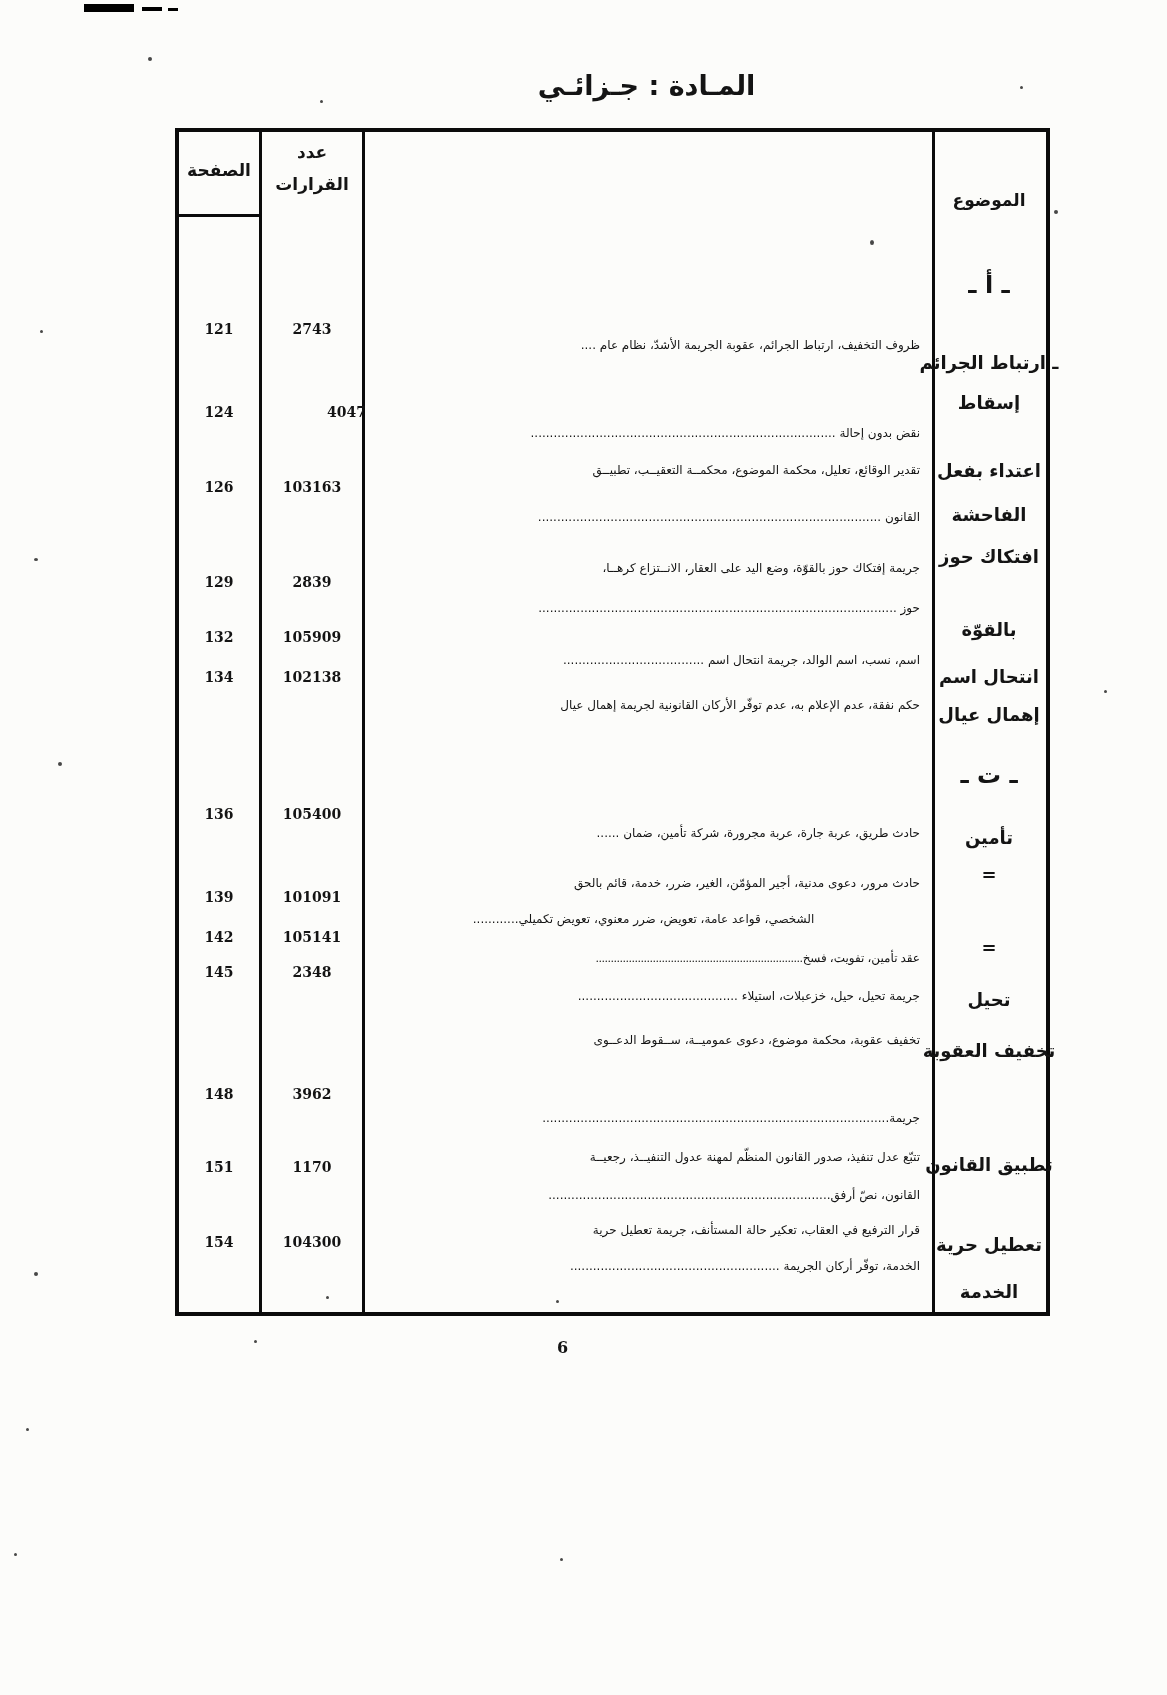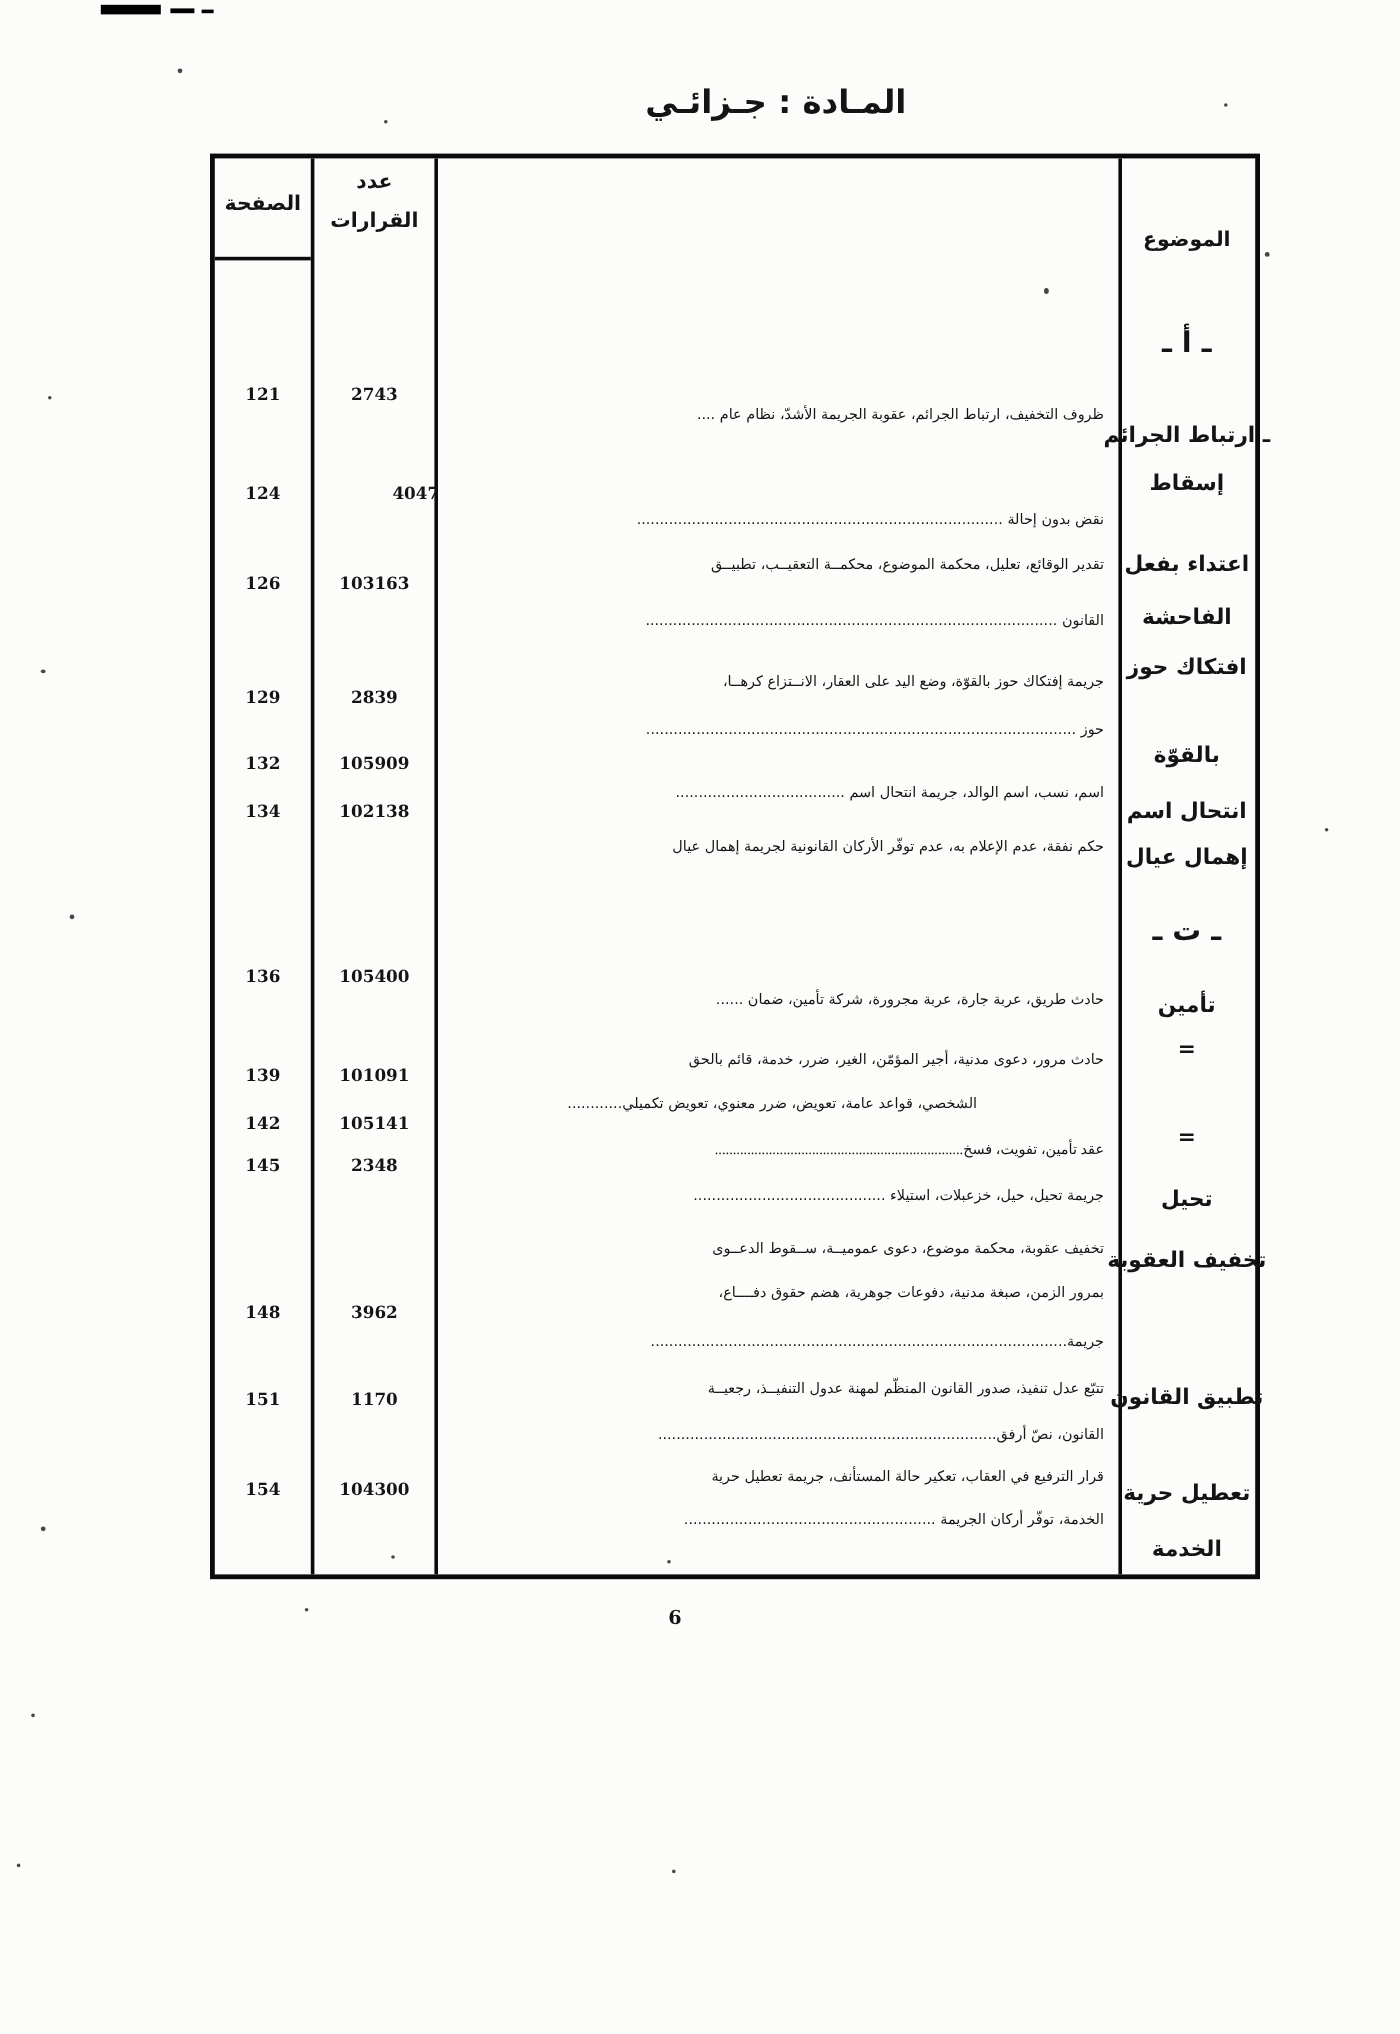--- a/index.html
+++ b/index.html
@@ -97,21 +97,20 @@
       <div class="keys-line" style="top: 423px;">جريمة إفتكاك حوز بالقوّة، وضع اليد على العقار، الانــتزاع كرهــا،</div>
       <div class="keys-line" style="top: 463px;">حوز ..............................................................................................</div>
       <div class="keys-line" style="top: 515px;">اسم، نسب، اسم الوالد، جريمة انتحال اسم .....................................</div>
       <div class="keys-line" style="top: 560px;">حكم نفقة، عدم الإعلام به، عدم توفّر الأركان القانونية لجريمة إهمال عيال</div>
       <div class="keys-line" style="top: 738px;">حادث مرور، دعوى مدنية، أجير المؤمّن، الغير، ضرر، خدمة، قائم بالحق</div>
       <div class="keys-line" style="top: 688px;">حادث طريق، عربة جارة، عربة مجرورة، شركة تأمين، ضمان ......</div>
       <div class="keys-line" style="top: 774px; text-align: center;">الشخصي، قواعد عامة، تعويض، ضرر معنوي، تعويض تكميلي............</div>
       <div class="keys-line" style="top: 813px; font-family: Liberation Serif, serif;">عقد تأمين، تفويت، فسخ.....................................................................</div>
       <div class="keys-line" style="top: 851px;">جريمة تحيل، حيل، خزعبلات، استيلاء ..........................................</div>
       <div class="keys-line" style="top: 895px;">تخفيف عقوبة، محكمة موضوع، دعوى عموميــة، ســقوط الدعــوى</div>
-      <div class="keys-line" style="top: 932px;">بمرور الزمن، صبغة مدنية، دفوعات جوهرية، هضم حقوق دفــــاع،</div>
       <div class="keys-line" style="top: 973px;">جريمة...........................................................................................</div>
       <div class="keys-line" style="top: 1012px;">تتبّع عدل تنفيذ، صدور القانون المنظّم لمهنة عدول التنفيــذ، رجعيــة</div>
       <div class="keys-line" style="top: 1050px;">القانون، نصّ أرفق..........................................................................</div>
       <div class="keys-line" style="top: 1085px;">قرار الترفيع في العقاب، تعكير حالة المستأنف، جريمة تعطيل حرية</div>
       <div class="keys-line" style="top: 1121px;">الخدمة، توفّر أركان الجريمة .......................................................</div>
       <div class="subject-label section-marker" style="top: 140px;">ـ أ ـ</div>
       <div class="subject-label" style="top: 218px;">ـ ارتباط الجرائم</div>
       <div class="subject-label" style="top: 258px;">إسقاط</div>
       <div class="subject-label" style="top: 326px;">اعتداء بفعل</div>
       <div class="subject-label" style="top: 370px;">الفاحشة</div>

